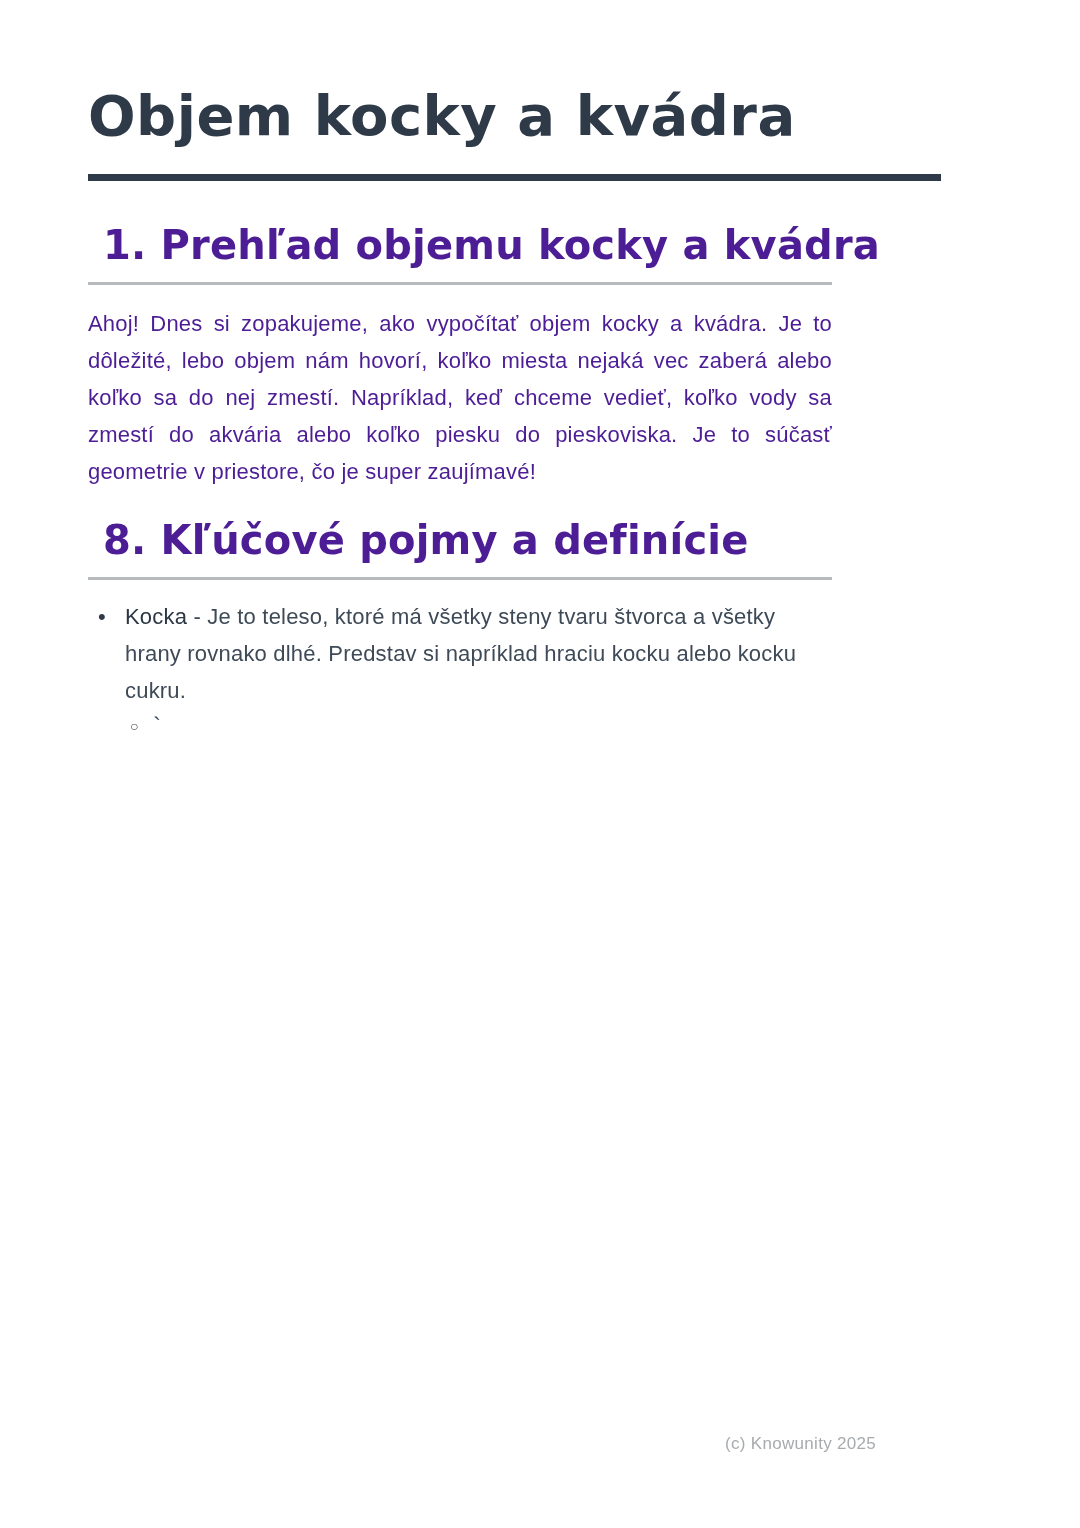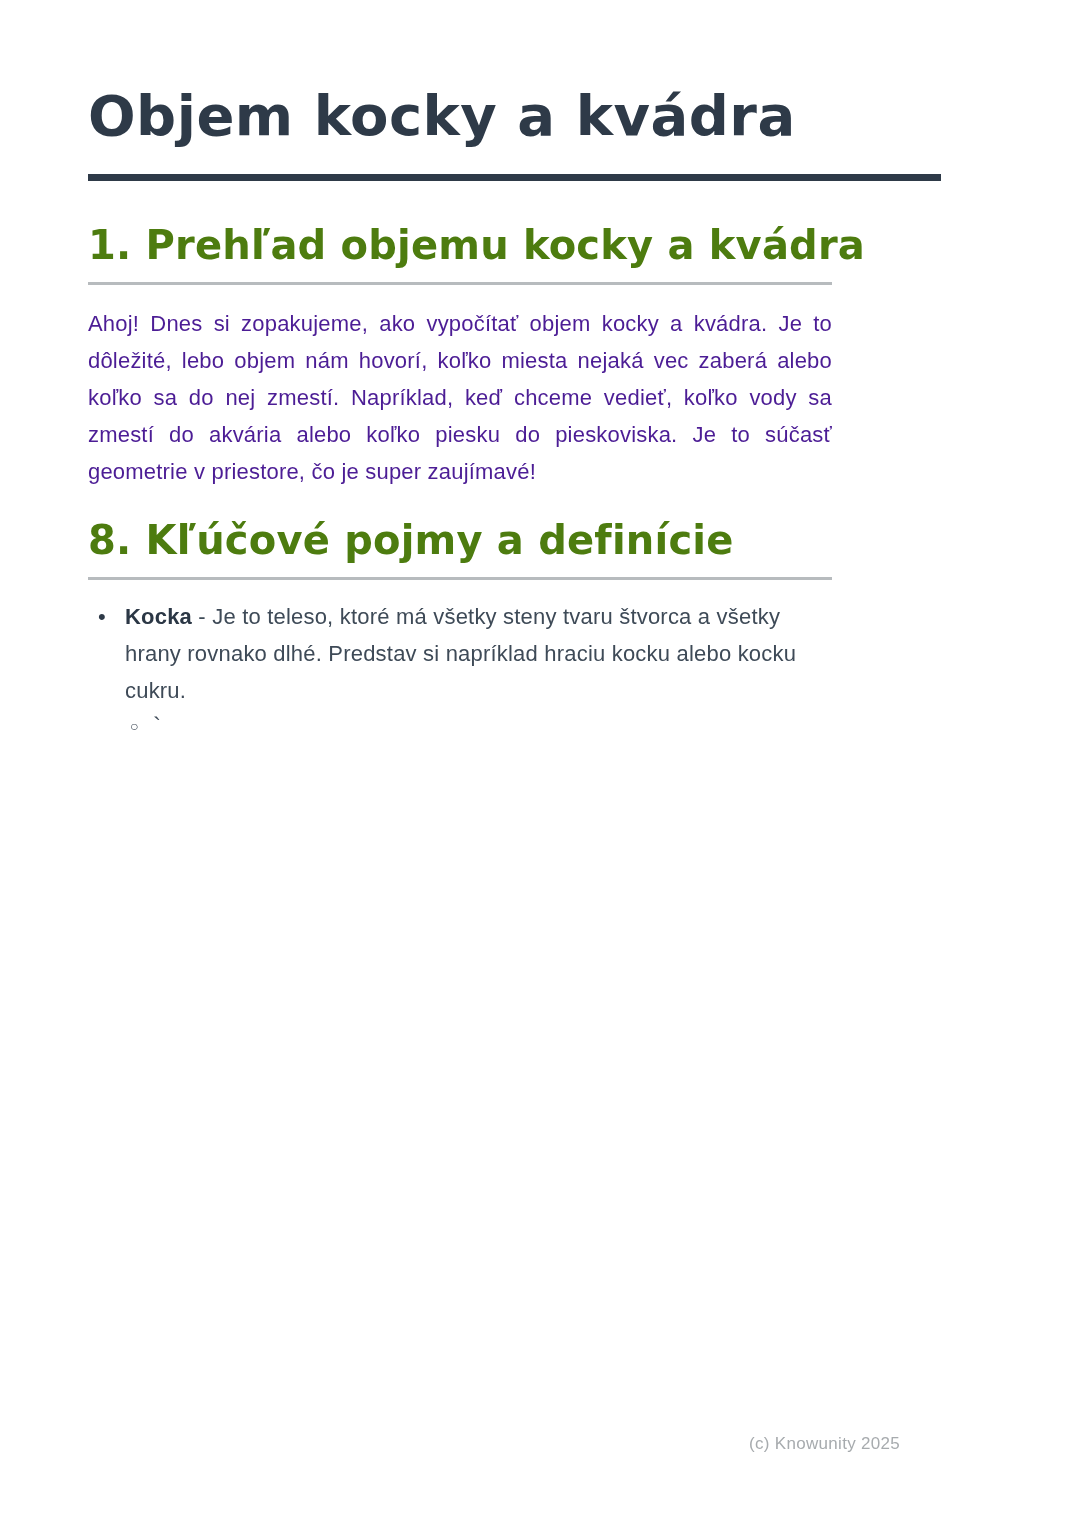--- a/index.html
+++ b/index.html
@@ -31,27 +31,27 @@
     letter-spacing: 0.5px;
     color: #2e3a48;
   }
   .title-rule {
     margin-top: 26px;
     width: 853px;
     height: 7px;
     background: #2e3a48;
   }
   h2.section-heading {
-    margin: 40px 0 0 0;
+    margin: 40px 0 0 15px;
     font-family: "DejaVu Sans", "Liberation Sans", sans-serif;
     font-weight: 700;
     font-size: 40px;
     line-height: 48px;
     letter-spacing: 0.2px;
-    color: #4d7c0f;
+    color: #4c1d95;
   }
   h2.section-heading.second {
     margin-top: 26px;
   }
   .section-rule {
     margin-top: 13px;
     width: 744px;
     height: 3px;
     background: #b7bbbe;
   }
@@ -80,21 +80,21 @@
   }
   .bullet-marker {
     position: absolute;
     left: 10px;
     top: 0;
     font-size: 22px;
     line-height: 37px;
     color: #2e3a48;
   }
   .term {
-    font-weight: 700;
+    font-weight: 400;
     color: #2b3745;
   }
   ul.sub-list {
     margin: 2px 0 0 0;
     padding: 0;
     list-style: none;
   }
   ul.sub-list > li {
     position: relative;
     padding-left: 28px;
@@ -116,21 +116,21 @@
     top: 48px;
     width: 50px;
     height: 1430px;
     background: #edeff1;
     border-left: 5px solid #b2b6b9;
     z-index: 0;
   }
   .copyright {
     position: absolute;
     top: 1434px;
-    right: 56px;
+    right: 80px;
     font-size: 17px;
     letter-spacing: 0.3px;
     color: #a7abae;
     z-index: 2;
     white-space: nowrap;
   }
 </style>
 </head>
 <body>
 

